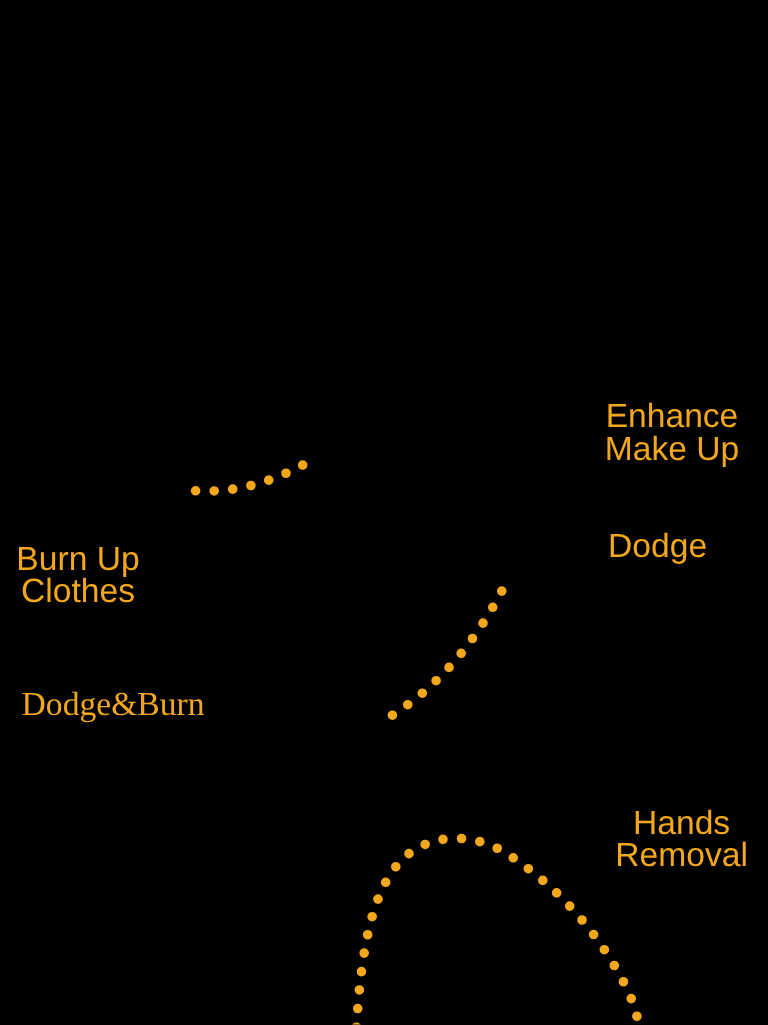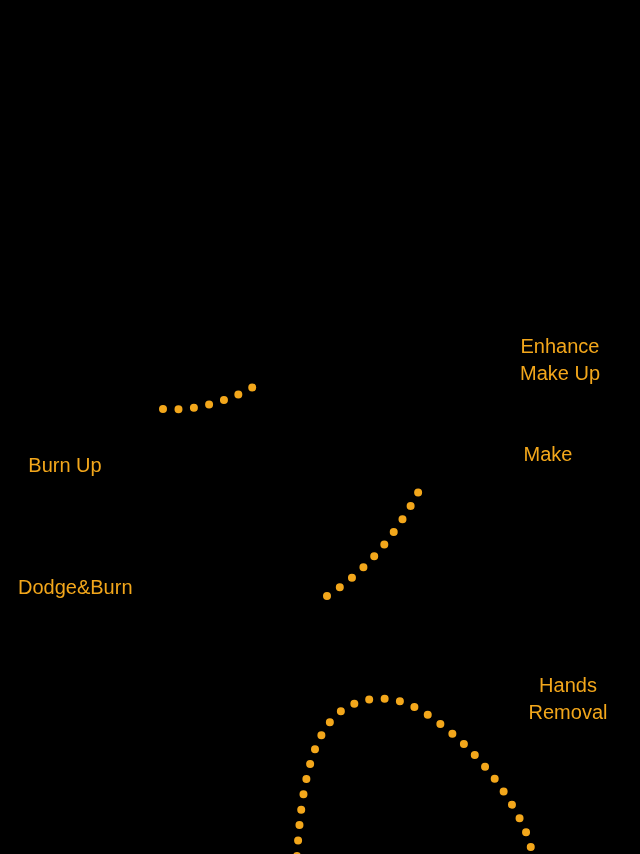--- a/index.html
+++ b/index.html
@@ -9,26 +9,26 @@
     position: relative;
     width: 640px;
     height: 854px;
     background: var(--bg);
     overflow: hidden;
     font-family: "Liberation Sans", sans-serif;
   }
   .callout {
     position: absolute;
     color: var(--accent);
-    font-size: 20px;
+    font-size: 28px;
     line-height: 27px;
     text-align: center;
     white-space: nowrap;
   }
-  .callout.left-align { text-align: left; }
+  .callout.left-align { text-align: left; font-family: Liberation Serif, serif; }
   .callout-line { display: block; }
   .arcs-layer {
     position: absolute;
     inset: 0;
     width: 640px;
     height: 854px;
     pointer-events: none;
   }
   .dotted-arc {
     fill: none;
@@ -54,25 +54,26 @@
     <path class="dotted-arc" d="M 327 596 Q 384 560 421 487"></path>
     <path class="dotted-arc" d="M 297 856 C 301 792 310 736 340 712 C 365 693 398 695 425 713 C 458 735 484 762 504 792 C 517 812 527 830 531 848"></path>
   </svg>
 
   <div class="callout pos-enhance">
     <span class="callout-line">Enhance</span>
     <span class="callout-line">Make Up</span>
   </div>
 
   <div class="callout pos-smoothing">
-    <span class="callout-line">Make</span>
+    <span class="callout-line">Dodge</span>
   </div>
 
   <div class="callout pos-cleanup">
     <span class="callout-line">Burn Up</span>
+    <span class="callout-line">Clothes</span>
   </div>
 
   <div class="callout pos-dodge left-align">
     <span class="callout-line">Dodge&amp;Burn</span>
   </div>
 
   <div class="callout pos-hands">
     <span class="callout-line">Hands</span>
     <span class="callout-line">Removal</span>
   </div>

